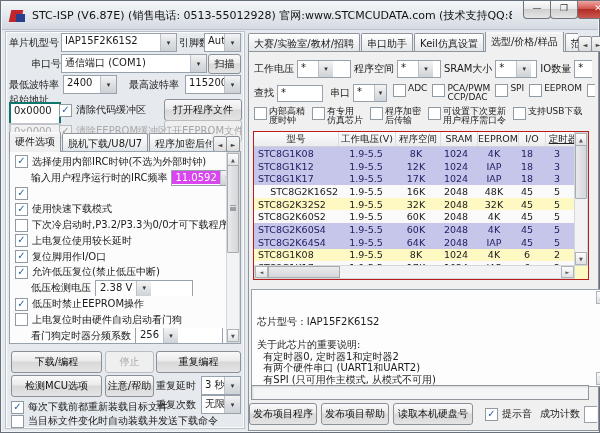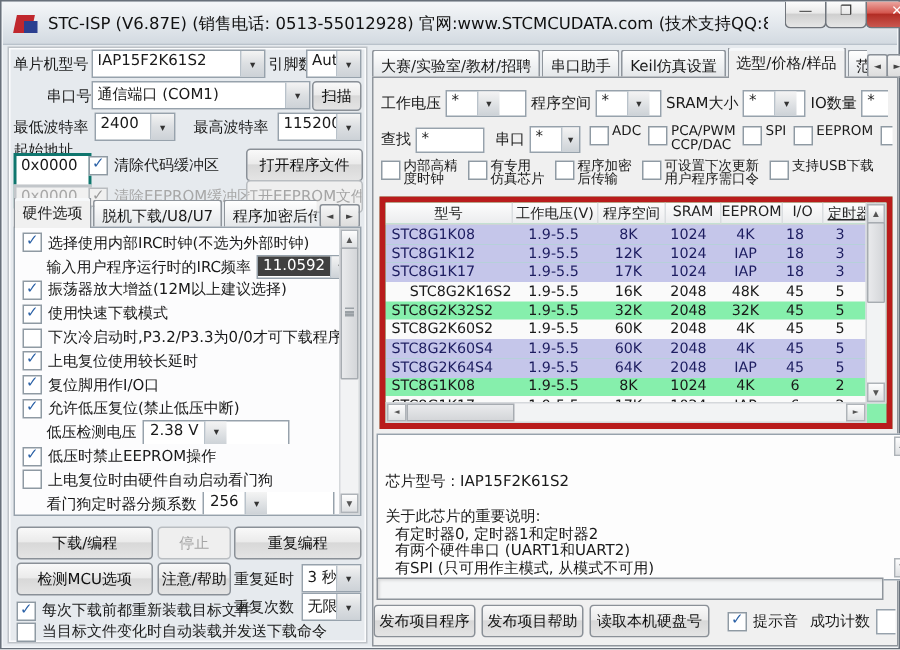--- a/index.html
+++ b/index.html
@@ -58,21 +58,21 @@
            align-items:center;justify-content:center;color:#444;}
   
   .frame{position:absolute;border:1px solid #bdc2c7;box-shadow:inset 0 0 0 1px #fbfcfd;}
   .page{position:absolute;border:1px solid #8f959c;background:#f0f0f0;z-index:2;}
   
   .listbox{position:absolute;background:#fcfcfd;border:1px solid #97a2ac;overflow:hidden;}
   .opt{height:15.8px;display:flex;align-items:center;gap:4px;padding-left:5px;
        white-space:nowrap;overflow:hidden;font-size:10px;}
   .opt.indent{padding-left:21px;}
   .freqbox{display:inline-flex;border:1px solid #97a2ac;height:14px;align-items:center;background:#fff;}
-  .freqbox .fv{background:#404040;color:#fff;padding:0 3px;font-size:10px;line-height:13px;}
+  .freqbox .fv{background:#d946ef;color:#fff;padding:0 3px;font-size:10px;line-height:13px;}
   .freqbox .fa{width:13px;text-align:center;font-size:7px;color:#333;
                background:linear-gradient(#f4f4f4,#cdd2d7);border-left:1px solid #b9c2ca;align-self:stretch;
                display:flex;align-items:center;justify-content:center;}
   .mini-combo{display:inline-flex;border:1px solid #97a2ac;height:15px;align-items:stretch;background:#fff;}
   .mini-combo .cv{padding:1px 4px 0;font-size:10px;}
   .mini-combo .ca{width:14px;border-left:1px solid #b9c2ca;background:linear-gradient(#f4f4f4,#cdd2d7);
                   display:flex;align-items:center;justify-content:center;font-size:7px;color:#333;}
   
   .vscroll{position:absolute;width:12px;background:#f2f3f4;border:1px solid #d5d8db;}
   .vscroll .sa{position:absolute;left:0;right:0;height:11px;background:linear-gradient(#fdfdfd,#dfe1e3);
@@ -80,21 +80,21 @@
   .vscroll .thumb{position:absolute;left:0;right:0;background:linear-gradient(90deg,#e9eaec,#d4d6d9);
                   border:1px solid #a7acb1;border-radius:1px;}
   .grip{position:absolute;left:2px;right:2px;top:45%;height:1px;border-top:1px solid #9aa0a5;
         box-shadow:0 2px 0 #9aa0a5,0 4px 0 #9aa0a5;}
   .hscroll{position:absolute;height:12px;background:#f2f3f4;border:1px solid #d5d8db;}
   .hscroll .sa{position:absolute;top:0;bottom:0;width:11px;background:linear-gradient(#fdfdfd,#dfe1e3);
                border:1px solid #aeb3b8;font-size:5px;display:flex;align-items:center;justify-content:center;color:#555;}
   .hscroll .thumb{position:absolute;top:0;bottom:0;left:13px;width:70px;
                   background:linear-gradient(#e9eaec,#d4d6d9);border:1px solid #a7acb1;}
   
-  .grid{position:absolute;border:4px solid #b91c1c;background:#86efac;overflow:hidden;}
+  .grid{position:absolute;border:1px solid #b91c1c;background:#fef9c3;overflow:hidden;}
   .gridhead{display:flex;height:14px;background:linear-gradient(#fdfdfd,#ebecee);
             border-bottom:1px solid #cfd3d7;}
   .th{font-size:9.5px;padding-top:1px;text-align:center;border-right:1px solid #dadde0;
       white-space:nowrap;overflow:hidden;flex:none;color:#222;}
   .gridbody{overflow:hidden;}
   .tr{display:flex;height:12.7px;align-items:center;}
   .tr .td{font-size:9.5px;text-align:center;white-space:nowrap;overflow:hidden;flex:none;}
   .tr.sel{background:#c5c6ea;color:#1d1d60;}
   .tr:nth-child(even):not(.sel){background:#fafafa;}
   
@@ -199,21 +199,20 @@
           <span>输入用户程序运行时的IRC频率</span>
           <span class="freqbox">
             <span class="fv">11.0592</span>
             <span class="fa">▾</span>
           </span>
         </div>
         <div class="opt">
           <span class="cb on">
             <span class="mark">✓</span>
           </span>
-          <span>振荡器放大增益(12M以上建议选择)</span>
         </div>
         <div class="opt">
           <span class="cb on">
             <span class="mark">✓</span>
           </span>
           <span>使用快速下载模式</span>
         </div>
         <div class="opt">
           <span class="cb"></span>
           <span>下次冷启动时,P3.2/P3.3为0/0才可下载程序</span>

